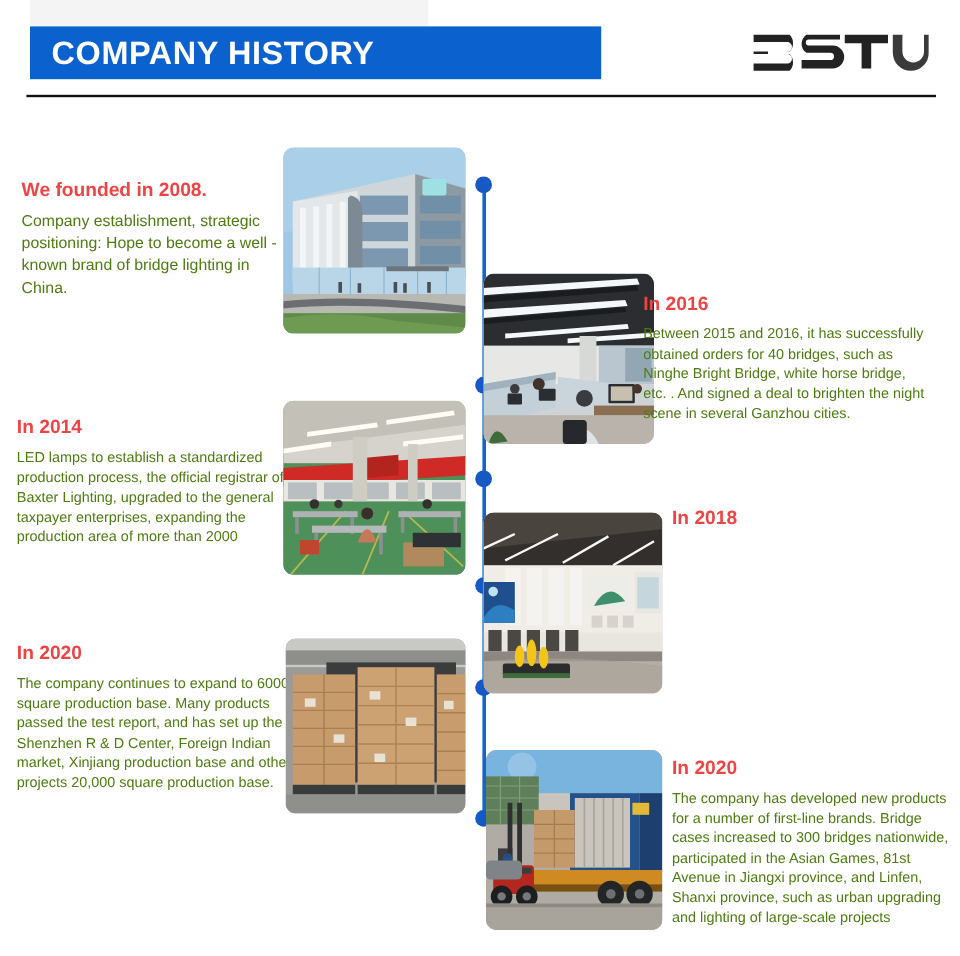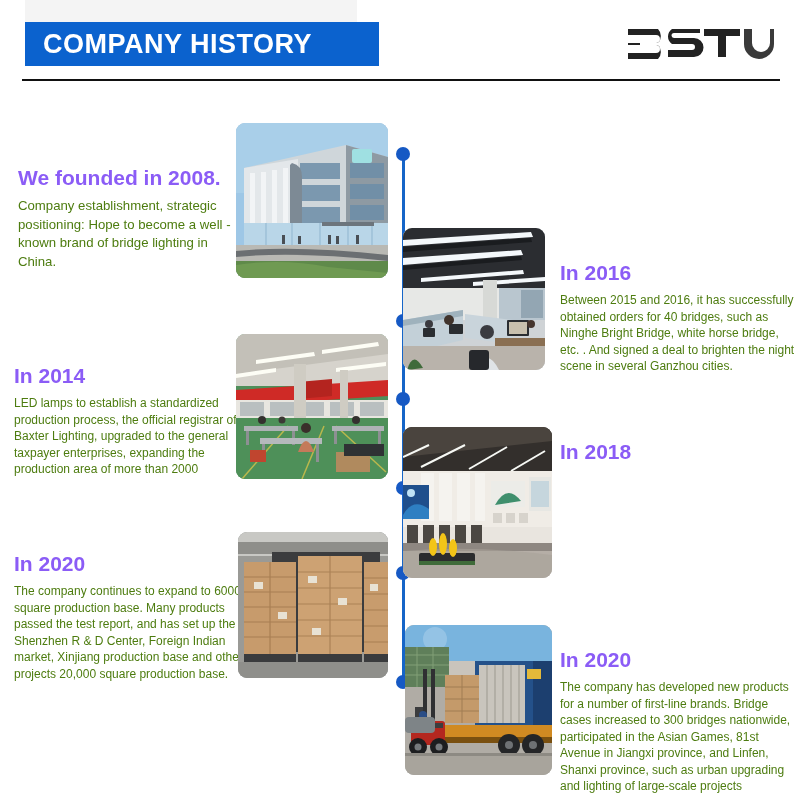--- a/index.html
+++ b/index.html
@@ -28,21 +28,21 @@
     position: absolute;
     left: 0;
     top: 22px;
     width: 800px;
     height: 58px;
   }
   #title-bar {
     position: absolute;
     left: 25px;
     top: 0;
-    width: 354px;
+    width: 476px;
     height: 44px;
     background: #0b62ce;
     display: flex;
     align-items: center;
   }
   #title-text {
     color: #ffffff;
     font-size: 27px;
     font-weight: bold;
     letter-spacing: 0.5px;
@@ -93,24 +93,24 @@
     overflow: hidden;
     background: #cfd6dc;
   }
   .photo svg { display: block; width: 100%; height: 100%; }
 
   
   .entry {
     position: absolute;
   }
   .entry-year {
-    color: #8b5cf6;
-    font-size: 21px;
+    color: #ef4444;
+    font-size: 16px;
     font-weight: bold;
-    margin: 16px 0 7px 0;
+    margin: 0 0 7px 0;
     font-family: "Liberation Sans", sans-serif;
     white-space: nowrap;
   }
   .entry-body {
     color: #4d7c0f;
     font-size: 13.2px;
     line-height: 1.42;
     margin: 0;
     font-family: "Liberation Sans", sans-serif;
   }
@@ -258,21 +258,21 @@
       <circle cx="26" cy="96" r="4" fill="#3b3a3f"></circle>
       <circle cx="128" cy="96" r="4" fill="#46352d"></circle>
     </g>
 
     <rect x="66" y="122" width="20" height="20" rx="3" fill="#26282c"></rect>
 
     <path d="M4 142 q6 -20 16 -2 Z" fill="#3f6b3a"></path>
   </svg>
 </div>
 
-<div class="entry right" style="left:560px; top:245px; width:236px;">
+<div class="entry right" style="left:536px; top:245px; width:236px;">
   <div class="entry-year">In 2016</div>
   <div class="entry-body tight">Between 2015 and 2016, it has successfully  obtained orders for 40 bridges, such as Ninghe Bright Bridge, white horse bridge, etc. . And signed a deal to brighten the night scene in several Ganzhou cities.</div>
 </div>
 
 <div class="entry left" style="left:14px; top:348px; width:232px;">
   <div class="entry-year">In 2014</div>
   <div class="entry-body tight">LED lamps to establish a standardized production process, the official registrar  of Baxter Lighting, upgraded to the general taxpayer enterprises, expanding the production area of more than 2000</div>
 </div>
 
 <div class="photo" style="left:236px; top:334px; width:152px; height:145px;">

